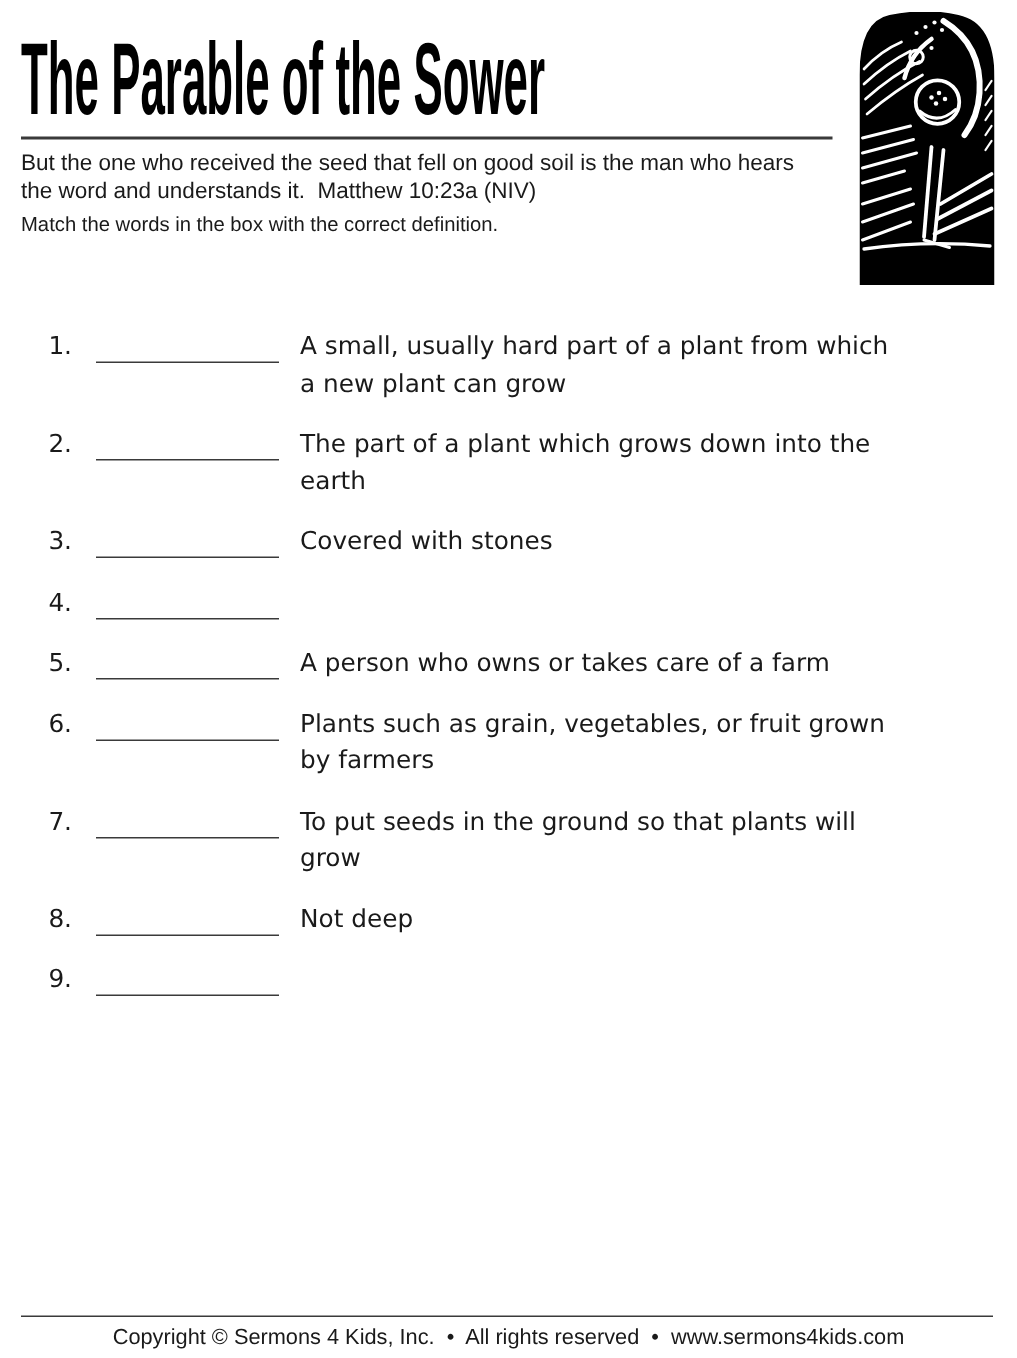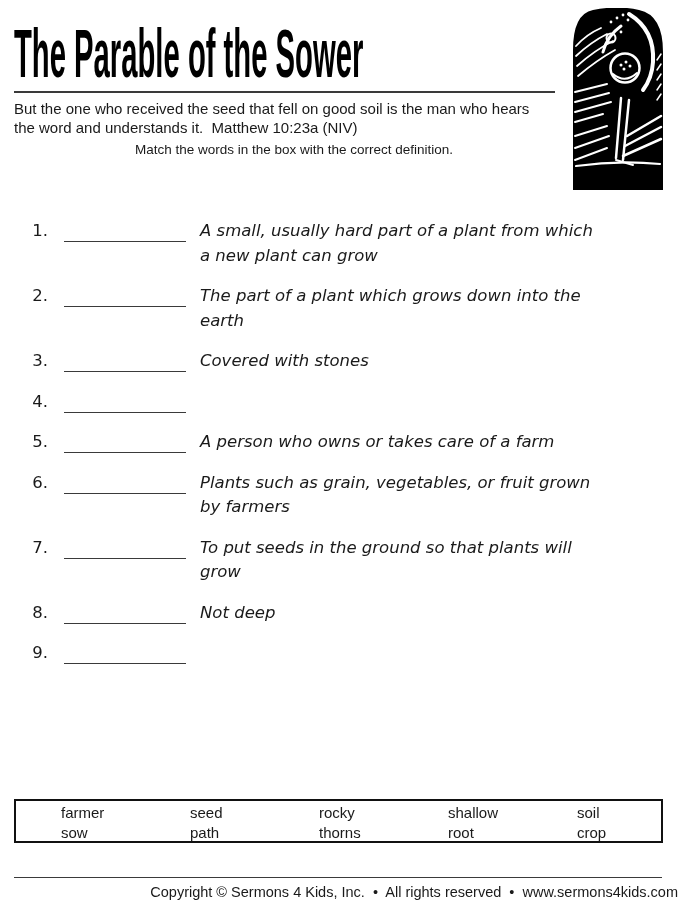--- a/index.html
+++ b/index.html
@@ -46,21 +46,20 @@
     color: #1a1a1a;
   }
   .instructions {
     position: absolute;
     left: 14px;
     top: 141px;
     width: 560px;
     font-size: 13.5px;
     line-height: 17px;
     color: #1a1a1a;
-    text-align: center;
   }
   .illustration {
     position: absolute;
     left: 573px;
     top: 8px;
     width: 90px;
     height: 182px;
   }
   .qlist {
     position: absolute;
@@ -85,21 +84,20 @@
     flex: none;
     width: 122px;
     height: 23px;
     margin-left: 16px;
     border-bottom: 1.8px solid #3a3a3a;
   }
   .qdef {
     margin-left: 14px;
     width: 475px;
     white-space: pre-wrap;
-    font-style: italic;
   }
   .wordbox {
     position: absolute;
     left: 14px;
     top: 799px;
     width: 649px;
     height: 44px;
     border: 2px solid #111111;
     display: grid;
     grid-template-columns: repeat(5, 1fr);
@@ -117,21 +115,21 @@
     top: 877px;
     width: 648px;
     height: 0;
     border-top: 1.6px solid #3a3a3a;
   }
   .footer-text {
     position: absolute;
     left: 0;
     top: 884px;
     width: 678px;
-    text-align: right;
+    text-align: center;
     font-size: 14.5px;
     color: #1a1a1a;
     white-space: pre-wrap;
   }
 </style>
 </head>
 <body>
 
 <div class="page">
 
@@ -243,39 +241,17 @@
       <div class="qnum">8.</div>
       <div class="qblank"></div>
       <div class="qdef">Not deep</div>
     </div>
     <div class="qrow">
       <div class="qnum">9.</div>
       <div class="qblank"></div>
     </div>
   </div>
 
-  <div class="wordbox">
-    <div class="wordcol">
-      <div>farmer</div>
-      <div>sow</div>
-    </div>
-    <div class="wordcol">
-      <div>seed</div>
-      <div>path</div>
-    </div>
-    <div class="wordcol">
-      <div>rocky</div>
-      <div>thorns</div>
-    </div>
-    <div class="wordcol">
-      <div>shallow</div>
-      <div>root</div>
-    </div>
-    <div class="wordcol">
-      <div>soil</div>
-      <div>crop</div>
-    </div>
-  </div>
 
   <div class="footer-rule"></div>
   <div class="footer-text">Copyright © Sermons 4 Kids, Inc.  •  All rights reserved  •  www.sermons4kids.com</div>
 
 </div>
 
 </body></html>

